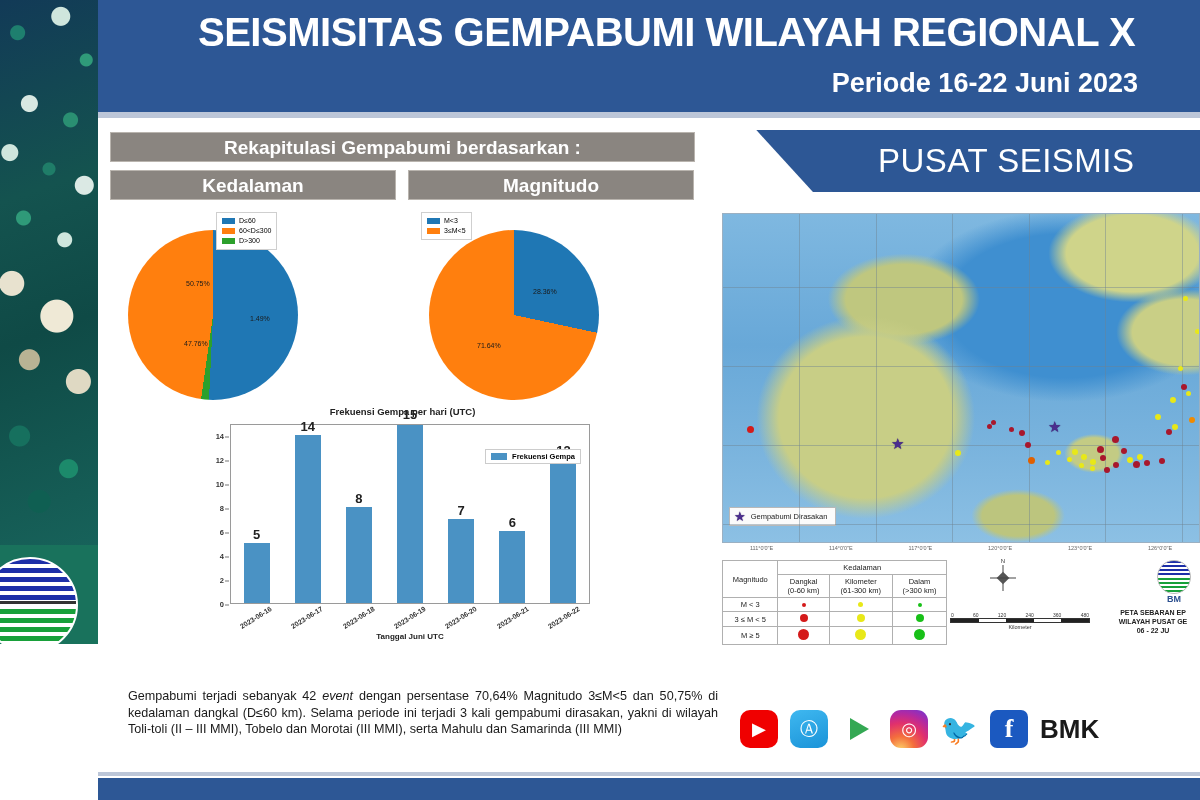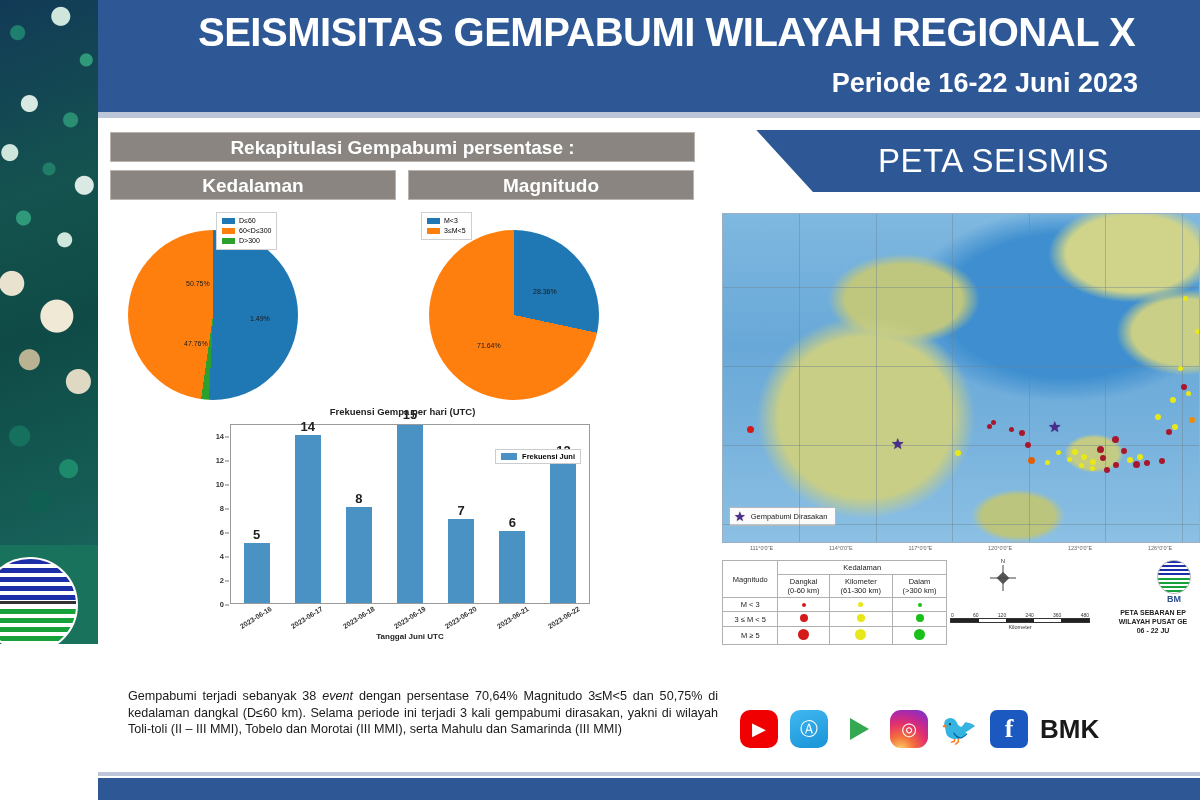--- a/index.html
+++ b/index.html
@@ -268,21 +268,21 @@
     <div class="logo-foot"></div>
   </div>
 
   <div class="header">
     <div class="header-title">SEISMISITAS GEMPABUMI WILAYAH REGIONAL X</div>
     <div class="header-sub">Periode 16-22 Juni 2023</div>
   </div>
   <div class="header-rule"></div>
 
   <div class="left-col">
-    <div class="band band-main">Rekapitulasi Gempabumi persentase :</div>
+    <div class="band band-main">Rekapitulasi Gempabumi berdasarkan :</div>
     <div class="band-row">
       <div class="band band-half">Kedalaman</div>
       <div class="band band-half">Magnitudo</div>
     </div>
 
     <div class="pies">
 
       <div class="pie-wrap depth">
         <div class="pie-legend" style="left:88px; top:0;">
           <div class="li">
@@ -333,21 +333,21 @@
           <div class="ytick" style="top: 108px;">6</div>
           <div class="ytick" style="top: 84px;">8</div>
           <div class="ytick" style="top: 60px;">10</div>
           <div class="ytick" style="top: 36px;">12</div>
           <div class="ytick" style="top: 12px;">14</div>
         </div>
 
       <div class="plot">
         <div class="bc-legend">
           <span class="swatch"></span>
-          <span>Frekuensi Juni</span>
+          <span>Frekuensi Gempa</span>
         </div>
         <div class="bars" id="bars">
             <div class="barcell">
               <div class="barval" style="bottom: 61px;">5</div>
               <div class="bar" style="height: 60px;"></div>
             </div>
             <div class="barcell">
               <div class="barval" style="bottom: 169px;">14</div>
               <div class="bar" style="height: 168px;"></div>
             </div>
@@ -381,26 +381,26 @@
           <div class="xlab"><span>2023-06-19</span></div>
           <div class="xlab"><span>2023-06-20</span></div>
           <div class="xlab"><span>2023-06-21</span></div>
           <div class="xlab"><span>2023-06-22</span></div>
         </div>
       <div class="xtitle">Tanggal Juni UTC</div>
     </div>
   </div>
 
   <div class="summary">
-    <span>Gempabumi terjadi sebanyak 38 </span><em>event</em><span> dengan persentase 70,64% Magnitudo 3≤M&lt;5 dan 50,75% di kedalaman dangkal (D≤60 km). Selama periode ini terjadi 3 kali gempabumi dirasakan, yakni di wilayah Toli-toli (II – III MMI), Tobelo dan Morotai (III MMI), serta Mahulu dan Samarinda (III MMI)</span>
+    <span>Gempabumi terjadi sebanyak 42 </span><em>event</em><span> dengan persentase 70,64% Magnitudo 3≤M&lt;5 dan 50,75% di kedalaman dangkal (D≤60 km). Selama periode ini terjadi 3 kali gempabumi dirasakan, yakni di wilayah Toli-toli (II – III MMI), Tobelo dan Morotai (III MMI), serta Mahulu dan Samarinda (III MMI)</span>
   </div>
 
   <div class="peta-banner">
     <div class="peta-shape"></div>
-    <div class="peta-text">PETA SEISMIS</div>
+    <div class="peta-text">PUSAT SEISMIS</div>
   </div>
 
   <div class="map" id="map">
     <div class="map-legend-box">
       <span class="star" style="position:static; font-size:13px;">★</span>
       <span>Gempabumi Dirasakan</span>
     </div>
   <div class="grat" style="left: 0px; width: 100%; height: 1px; top: 72.6px;"></div>
       <div class="grat" style="left: 0px; width: 100%; height: 1px; top: 151.8px;"></div>
       <div class="grat" style="left: 0px; width: 100%; height: 1px; top: 231px;"></div>

